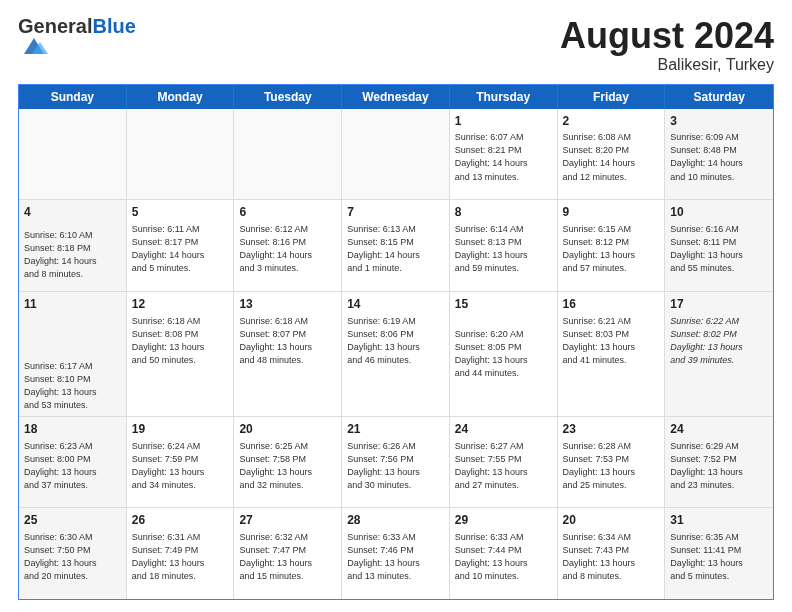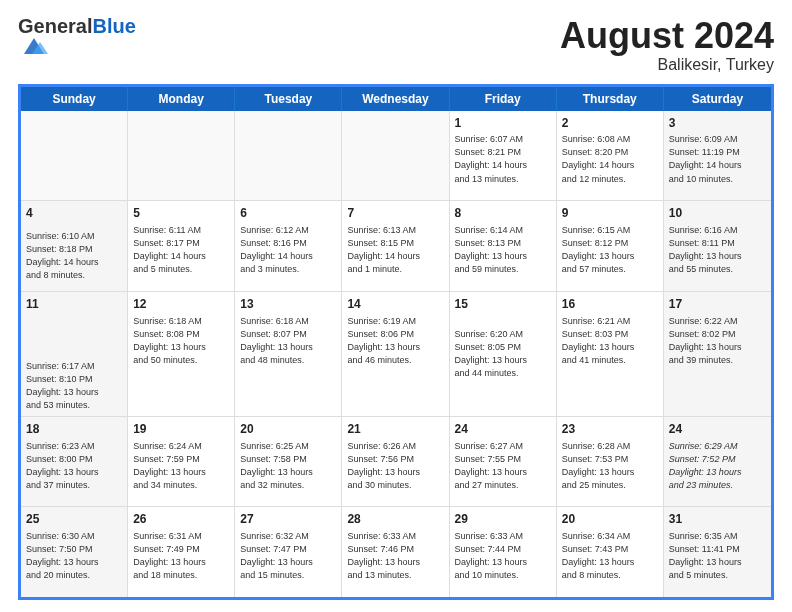--- a/index.html
+++ b/index.html
@@ -51,21 +51,21 @@
     .title-block h2 {
       font-size: 16px;
       font-weight: normal;
       color: #333;
       text-align: right;
     }
     .calendar {
       flex: 1;
       display: flex;
       flex-direction: column;
-      border: 3px solid #3b82f6;
+      border: 1px solid #3b82f6;
     }
     .cal-header {
       display: grid;
       grid-template-columns: repeat(7, 1fr);
       background: #1565c0;
     }
     .cal-header-cell {
       color: #fff;
       font-size: 12px;
       font-weight: bold;
@@ -132,22 +132,22 @@
       <h2>Balikesir, Turkey</h2>
     </div>
   </div>
 
   <div class="calendar">
     <div class="cal-header" id="cal-header">
         <div class="cal-header-cell">Sunday</div>
         <div class="cal-header-cell">Monday</div>
         <div class="cal-header-cell">Tuesday</div>
         <div class="cal-header-cell">Wednesday</div>
+        <div class="cal-header-cell">Thursday</div>
         <div class="cal-header-cell">Friday</div>
-        <div class="cal-header-cell">Thursday</div>
         <div class="cal-header-cell">Saturday</div>
       </div>
     <div class="cal-body" id="cal-body">
         <div class="cal-row">
           <div class="cal-cell empty"></div>
           <div class="cal-cell empty"></div>
           <div class="cal-cell empty"></div>
           <div class="cal-cell empty"></div>
           <div class="cal-cell">
             <span class="day-number">1</span>
@@ -159,21 +159,21 @@
           <div class="cal-cell">
             <span class="day-number">2</span>
             <div class="cell-text" style="white-space: pre-line;">Sunrise: 6:08 AM
 Sunset: 8:20 PM
 Daylight: 14 hours
 and 12 minutes.</div>
           </div>
           <div class="cal-cell shaded">
             <span class="day-number">3</span>
             <div class="cell-text" style="white-space: pre-line;">Sunrise: 6:09 AM
-Sunset: 11:19 PM
+Sunset: 8:48 PM
 Daylight: 14 hours
 and 10 minutes.</div>
           </div>
         </div>
         <div class="cal-row">
           <div class="cal-cell shaded">
             <span class="day-number">4</span>
             <div class="cell-text" style="white-space: pre-line; margin-top: 8px;">Sunrise: 6:10 AM
 Sunset: 8:18 PM
 Daylight: 14 hours
@@ -260,21 +260,21 @@
           </div>
           <div class="cal-cell">
             <span class="day-number">16</span>
             <div class="cell-text" style="white-space: pre-line;">Sunrise: 6:21 AM
 Sunset: 8:03 PM
 Daylight: 13 hours
 and 41 minutes.</div>
           </div>
           <div class="cal-cell shaded">
             <span class="day-number">17</span>
-            <div class="cell-text" style="white-space: pre-line;">Sunrise: 6:22 AM
+            <div class="cell-text" style="white-space: pre-line; font-style: italic;">Sunrise: 6:22 AM
 Sunset: 8:02 PM
 Daylight: 13 hours
 and 39 minutes.</div>
           </div>
         </div>
         <div class="cal-row">
           <div class="cal-cell shaded">
             <span class="day-number">18</span>
             <div class="cell-text" style="white-space: pre-line;">Sunrise: 6:23 AM
 Sunset: 8:00 PM
@@ -311,21 +311,21 @@
           </div>
           <div class="cal-cell">
             <span class="day-number">23</span>
             <div class="cell-text" style="white-space: pre-line;">Sunrise: 6:28 AM
 Sunset: 7:53 PM
 Daylight: 13 hours
 and 25 minutes.</div>
           </div>
           <div class="cal-cell shaded">
             <span class="day-number">24</span>
-            <div class="cell-text" style="white-space: pre-line; font-style: italic;">Sunrise: 6:29 AM
+            <div class="cell-text" style="white-space: pre-line;">Sunrise: 6:29 AM
 Sunset: 7:52 PM
 Daylight: 13 hours
 and 23 minutes.</div>
           </div>
         </div>
         <div class="cal-row">
           <div class="cal-cell shaded">
             <span class="day-number">25</span>
             <div class="cell-text" style="white-space: pre-line;">Sunrise: 6:30 AM
 Sunset: 7:50 PM

